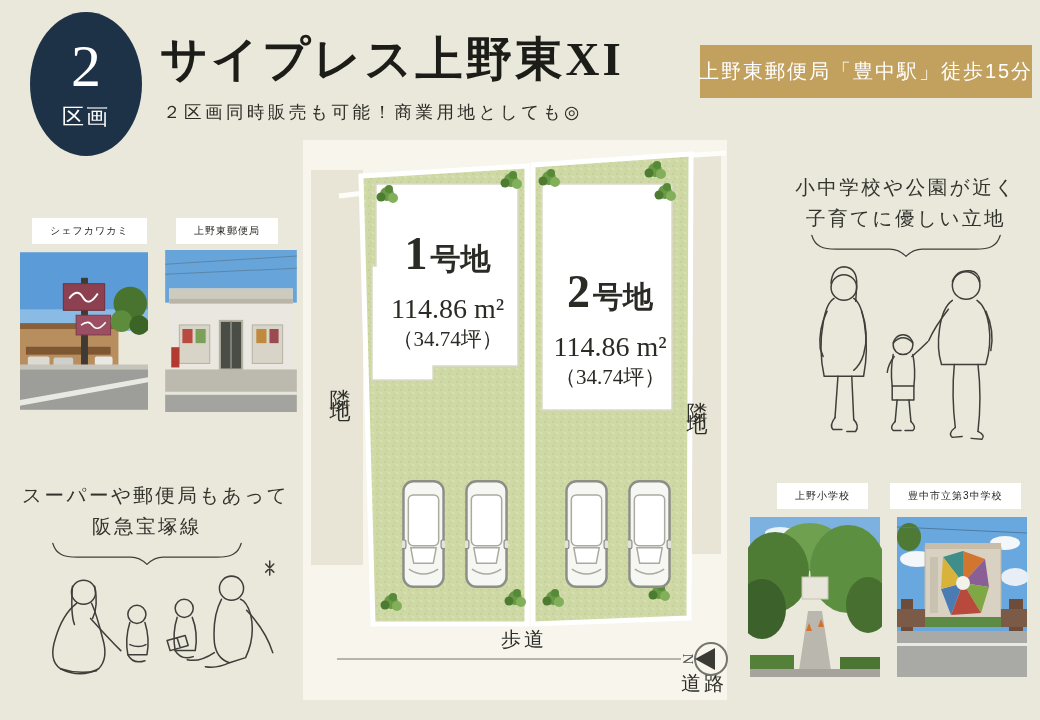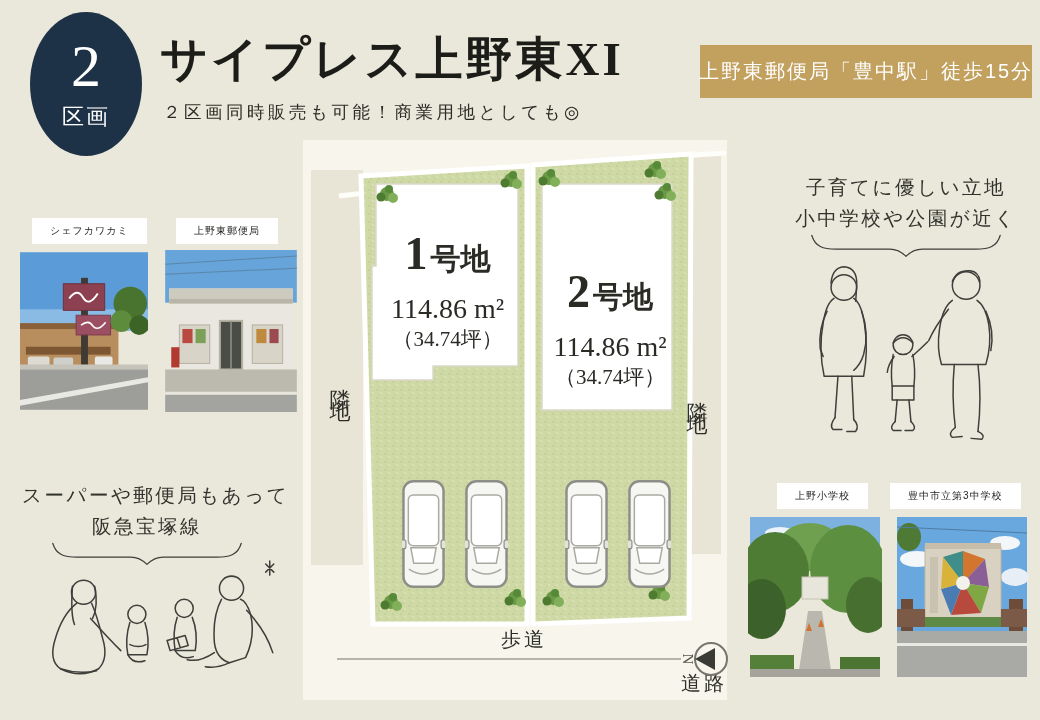--- a/index.html
+++ b/index.html
@@ -244,22 +244,22 @@
   <div class="road-label" style="top:530px;text-align:right;">道路</div>
 
   <svg class="abs" style="left:374px;top:496px;" width="56" height="46" viewBox="0 0 56 46">
     <text x="9" y="23" font-size="15" fill="#55544e" text-anchor="middle" dominant-baseline="middle" transform="rotate(90 9 23)" font-family="Liberation Serif, DejaVu Serif, serif">N</text>
     <circle cx="34" cy="23" r="16" fill="none" stroke="#76756d" stroke-width="2"></circle>
     <polygon points="18,23 38,12 38,34" fill="#3b3b36"></polygon>
   </svg>
 </div>
 
 <div class="abs msg" style="left:778px;top:172px;width:256px;">
+  <div>小中学校や公園が近く</div>
   <div>子育てに優しい立地</div>
-  <div>小中学校や公園が近く</div>
 </div>
 <svg class="abs" style="left:790px;top:232px;" width="232" height="26" viewBox="0 0 240 32">
   <path class="sketch" d="M4,4 C8,18 18,21 34,21 L100,21 C110,21 115,25 120,30 C125,25 130,21 140,21 L206,21 C222,21 232,18 236,4"></path>
 </svg>
 <svg class="abs" style="left:782px;top:252px;" width="248" height="212" viewBox="0 0 250 215">
   <g class="sketch">
     <circle cx="62" cy="36" r="13"></circle>
     <path d="M49,32 Q50,16 62,15 Q76,16 75,34 L74,50"></path>
     <path d="M52,47 Q44,52 41,72 Q36,98 42,126 L82,126 Q87,100 83,74 Q80,52 72,47"></path>
     <path d="M45,60 Q36,78 38,98 L41,106"></path>

